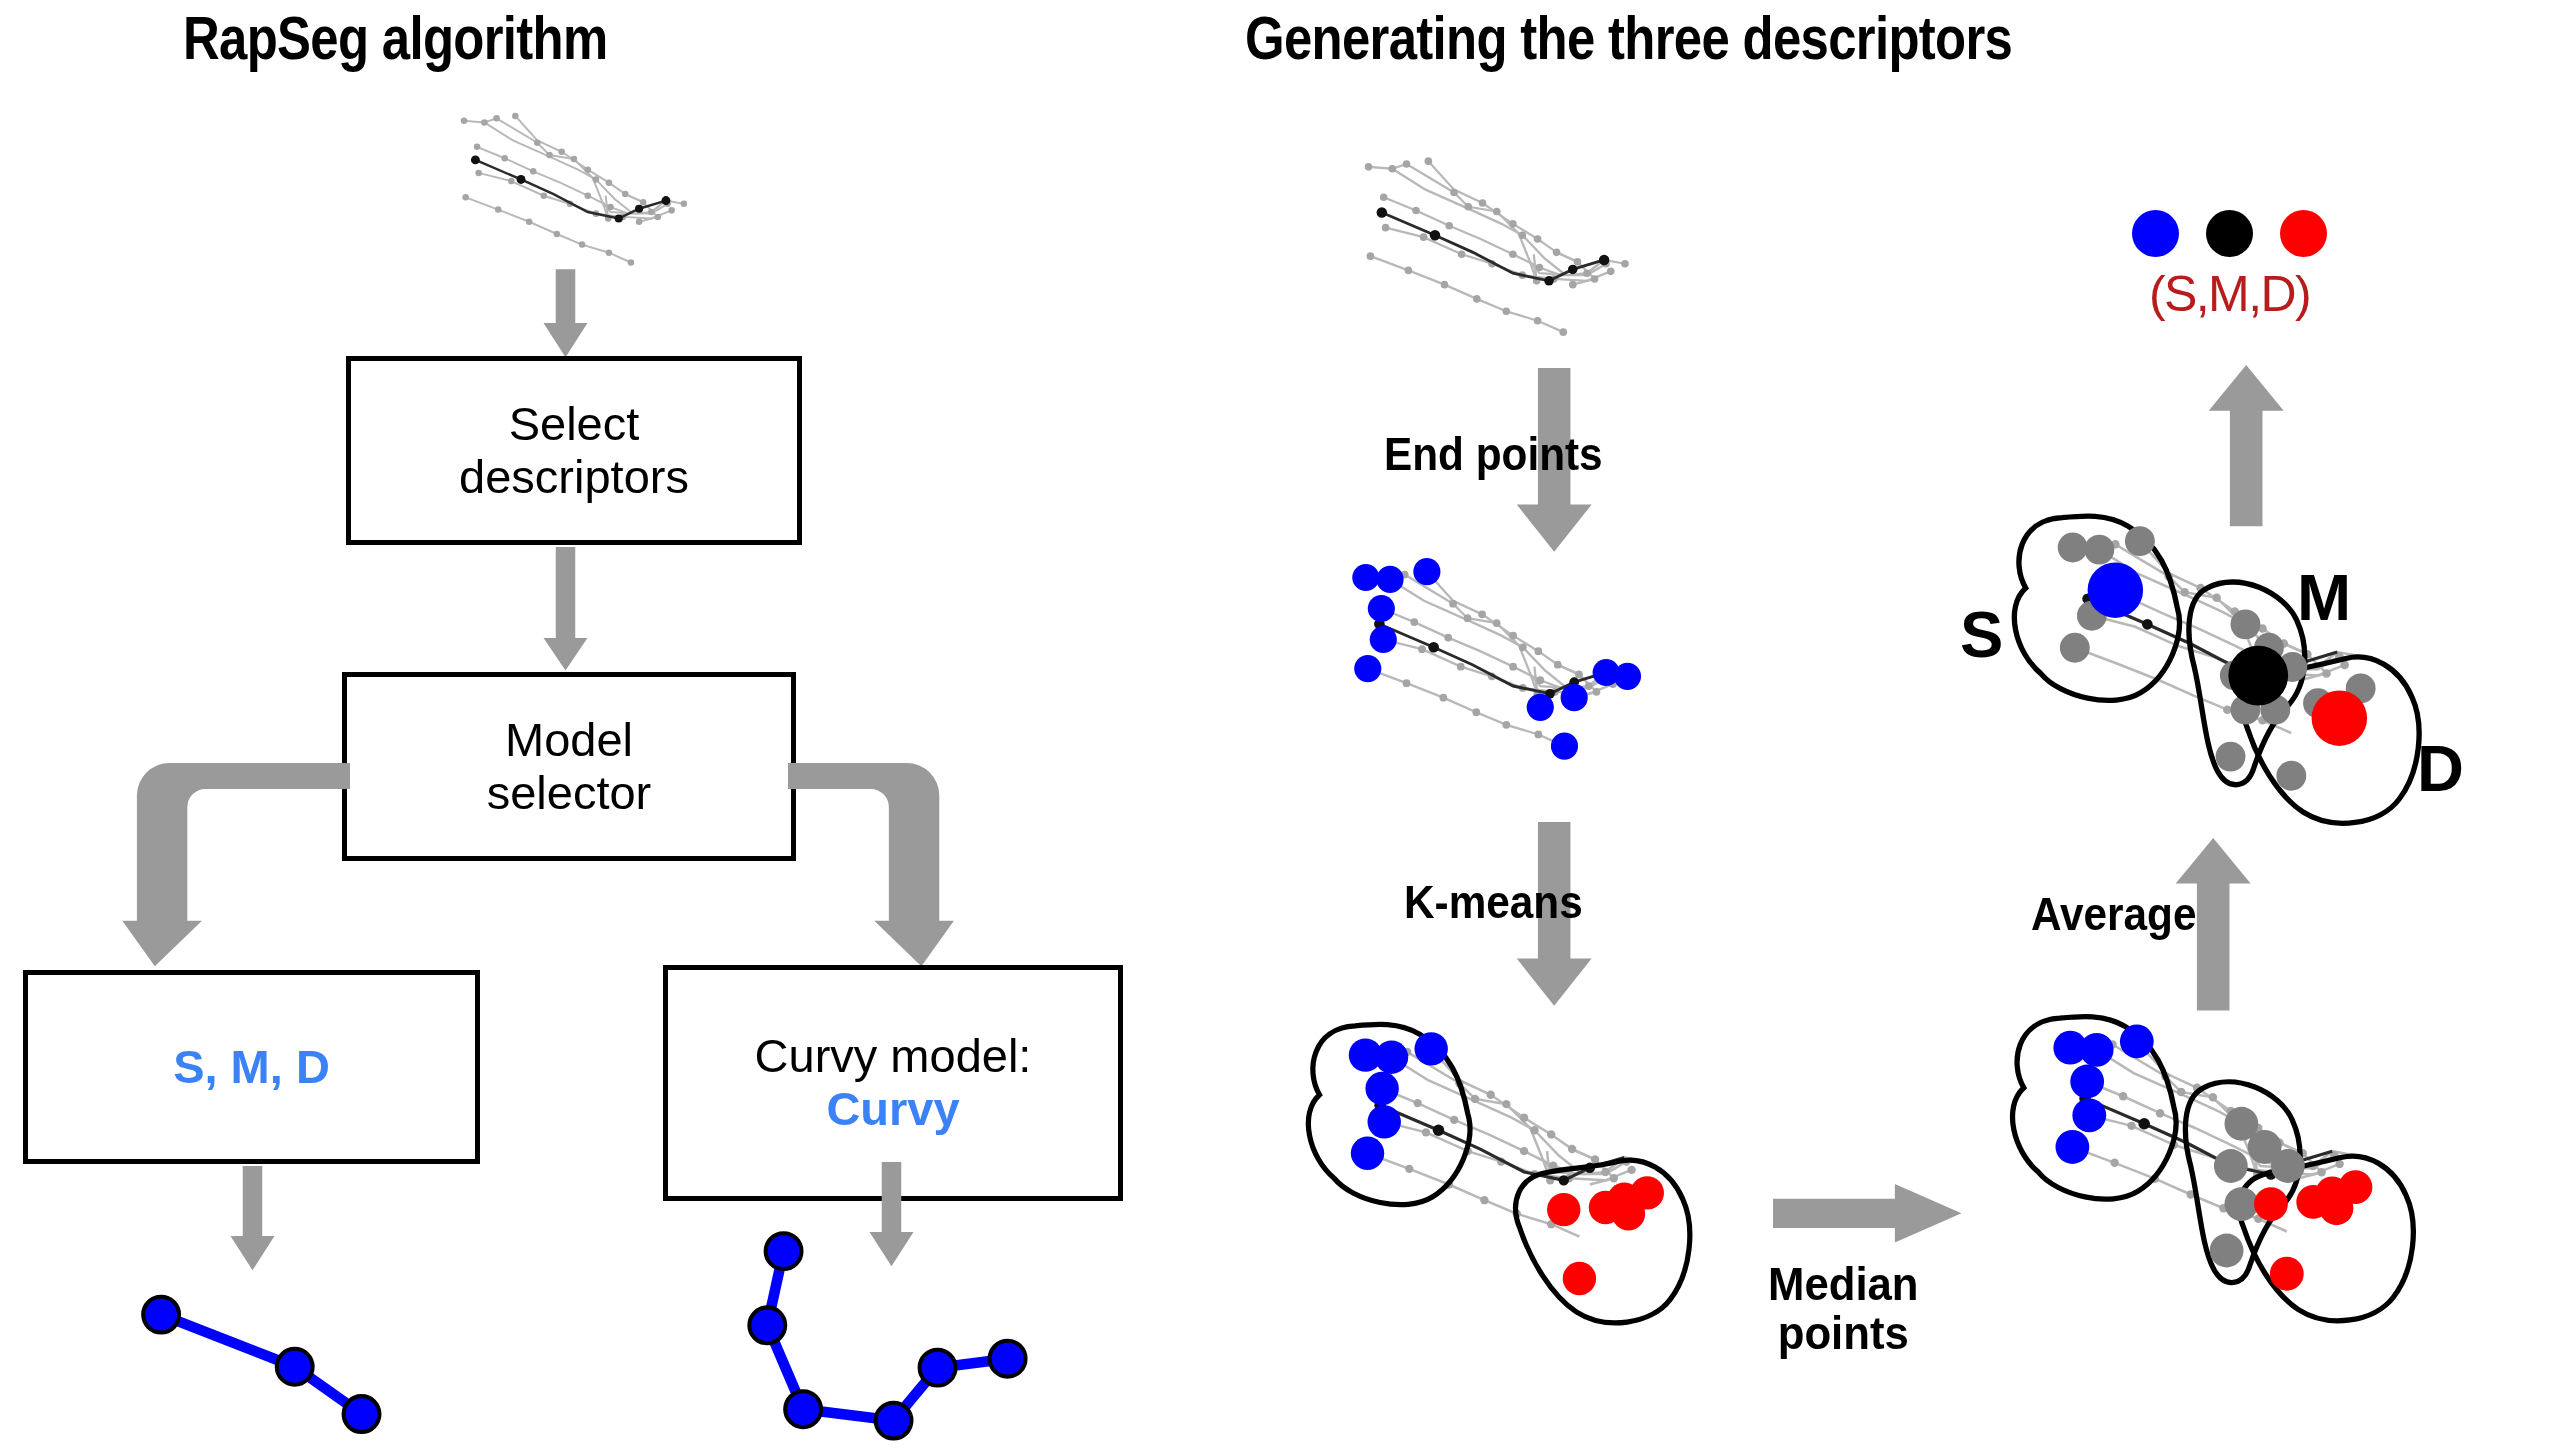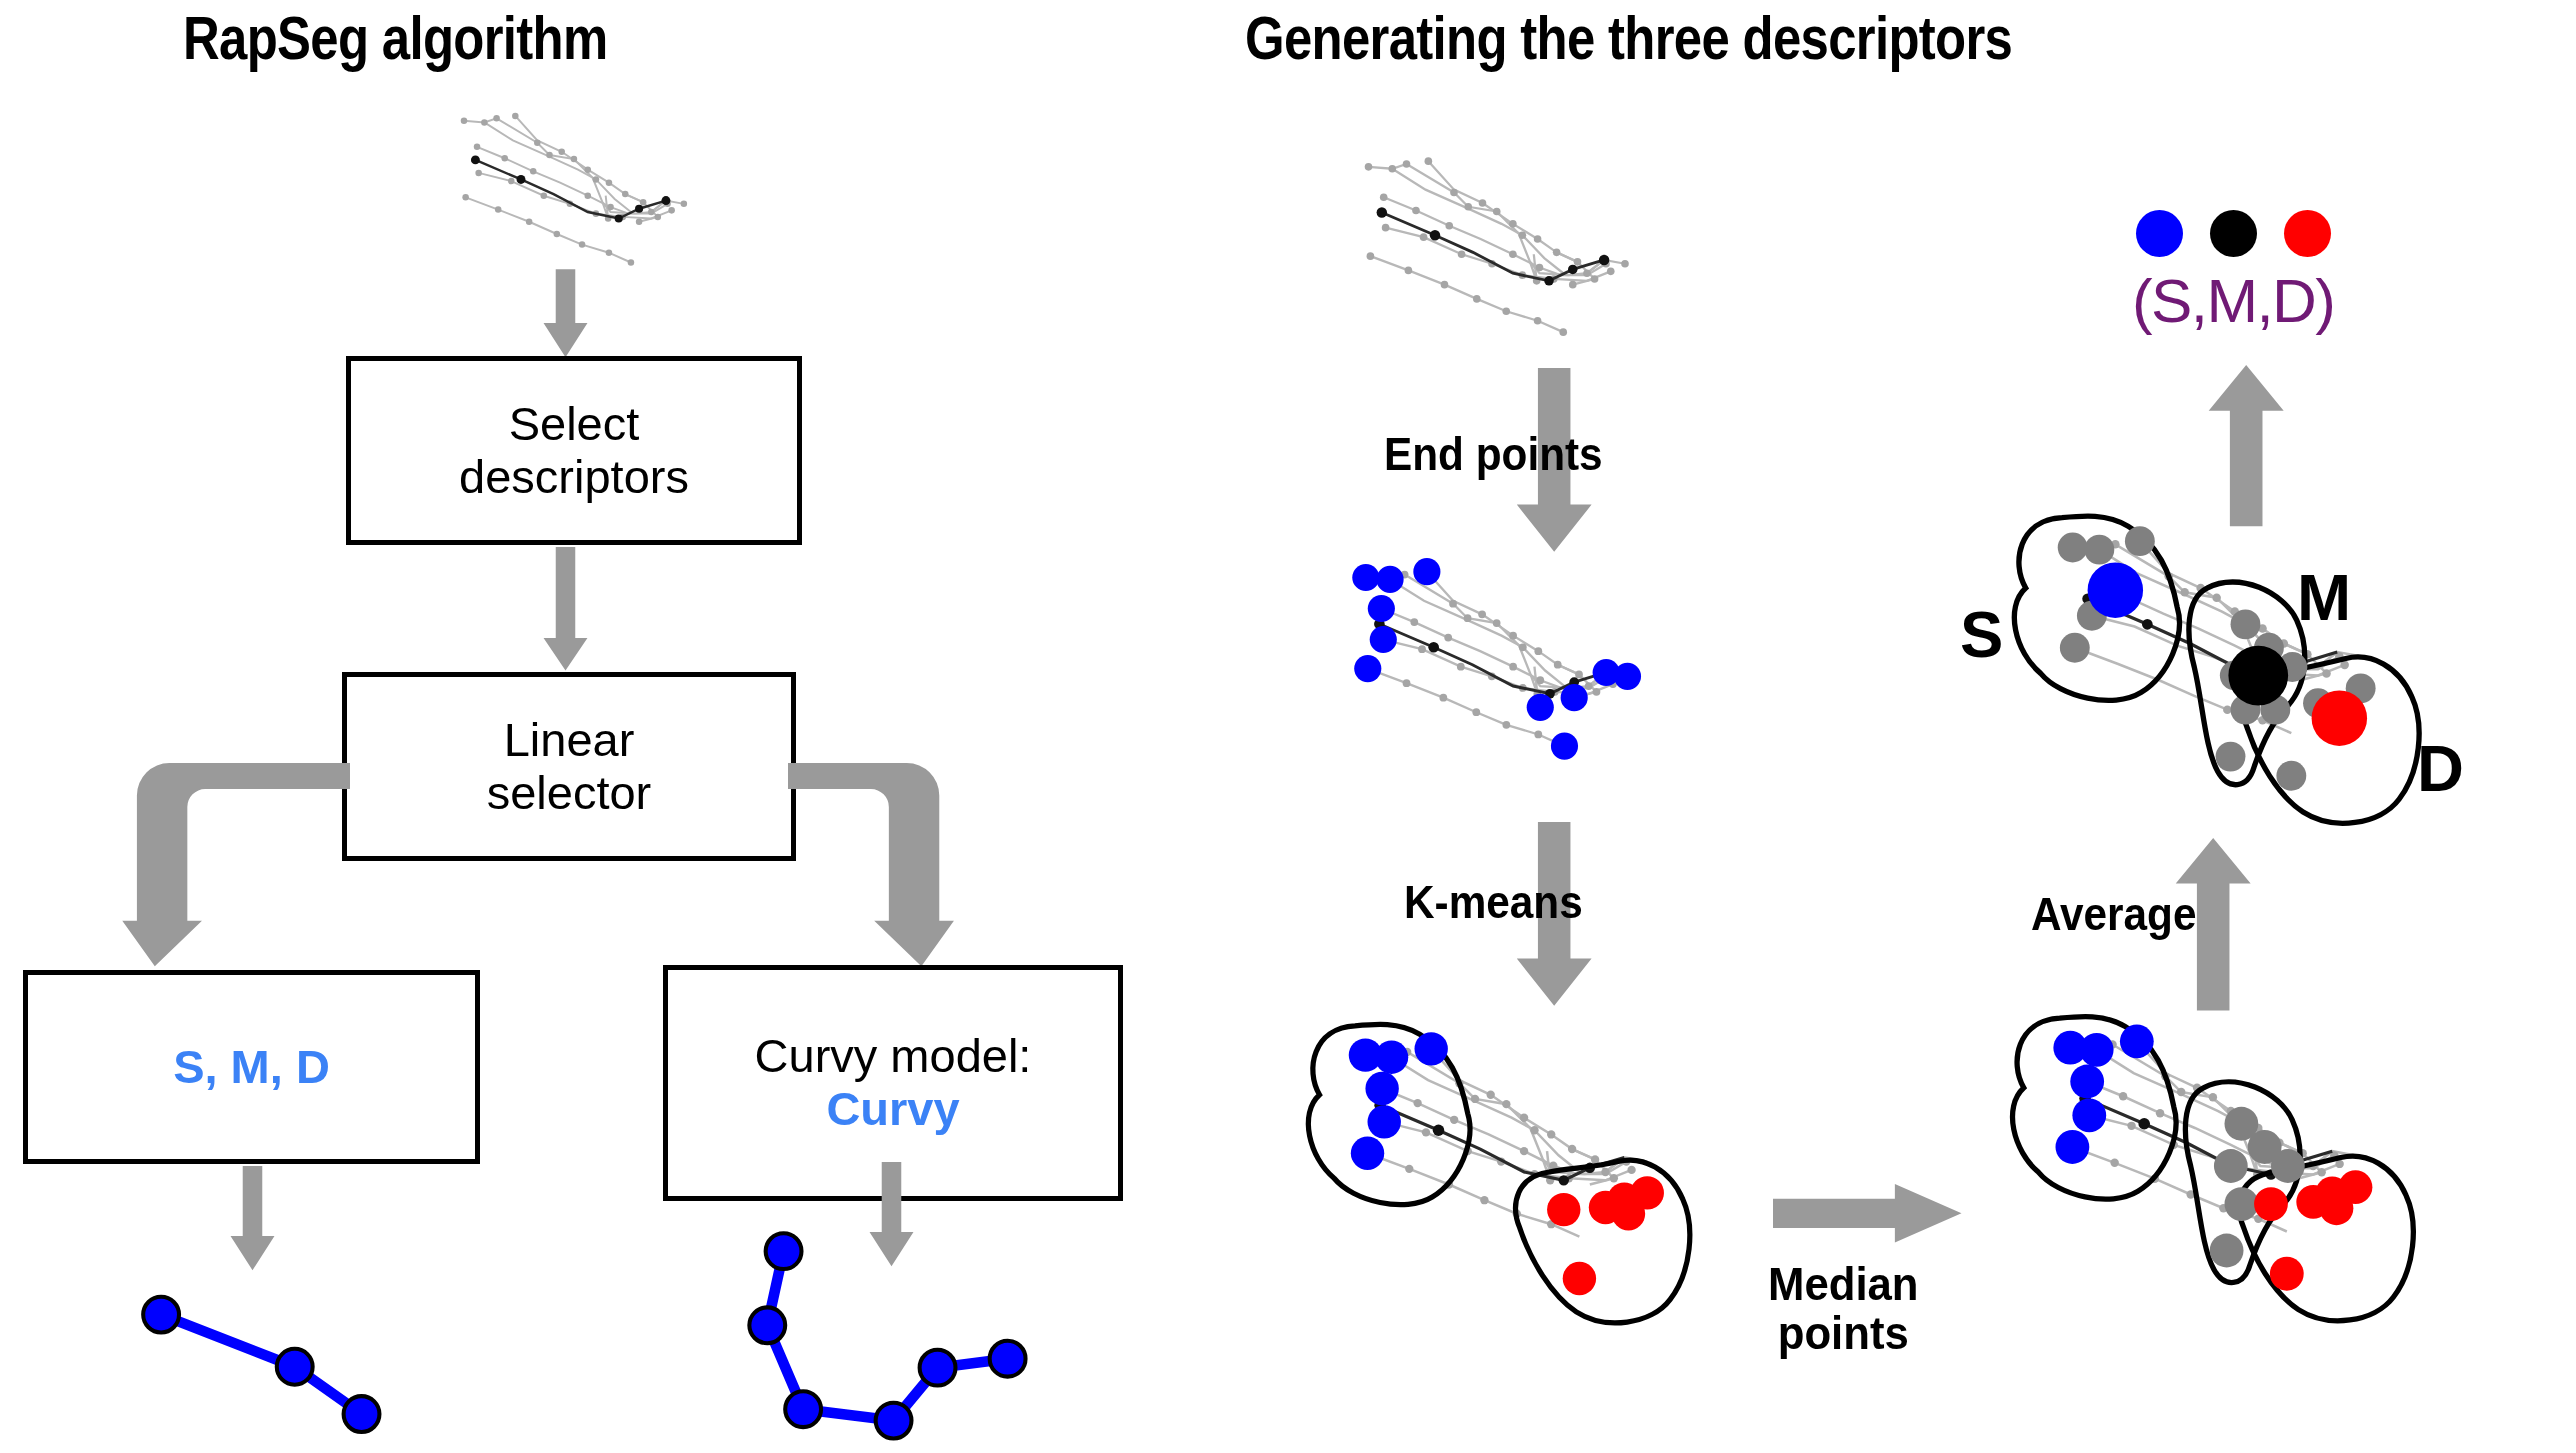--- a/index.html
+++ b/index.html
@@ -13,21 +13,21 @@
   #title-right{left:1245px;top:1.6px;font-size:62px;}
   .flowbox{border:5.7px solid #000;background:#fff;box-sizing:border-box;
            display:flex;flex-direction:column;align-items:center;
            justify-content:center;line-height:1.12;}
   .flowbox .ln{font-size:47px;color:#000;white-space:nowrap;}
   .flowbox .ln.blue{color:#3b82f6;font-weight:bold;}
   .steplab{font-weight:bold;font-size:46px;color:#000;white-space:nowrap;
            transform:scaleX(.92);transform-origin:left center;}
   .steplab.two{line-height:1.06;text-align:center;transform:scaleX(.95);}
   .smd-letter{font-weight:bold;font-size:65px;color:#000;}
-  .smd-text{font-size:62px;color:#701a75;white-space:nowrap;letter-spacing:-1.6px;}
+  .smd-text{font-size:50px;color:#b91c1c;white-space:nowrap;letter-spacing:-1.6px;}
   .dot{border-radius:50%;}
   svg{display:block;overflow:visible;}
 </style>
 </head>
 <body>
 
 <div class="abs title" id="title-left">RapSeg algorithm</div>
 <div class="abs title" id="title-right">Generating the three descriptors</div>
 
 <svg class="abs" style="left:407px;top:98px;" width="342" height="171" viewBox="0 0 420 210">
@@ -101,21 +101,21 @@
 <div class="abs flowbox" style="left:346px;top:356px;width:456px;height:189px;">
   <div class="ln">Select</div>
   <div class="ln">descriptors</div>
 </div>
 
 <svg class="abs" style="left:537px;top:547px;" width="57" height="126" viewBox="0 0 70 155">
   <path d="M23,0 h24 v112 h15 L35,152 L8,112 h15 Z" fill="#9a9a9a"></path>
 </svg>
 
 <div class="abs flowbox" style="left:342px;top:672px;width:454px;height:189px;">
-  <div class="ln">Linear</div>
+  <div class="ln">Model</div>
   <div class="ln">selector</div>
 </div>
 
 <svg class="abs" style="left:106px;top:737px;" width="244" height="244" viewBox="0 0 300 300">
   <path d="M300,32 H78 a40,40 0 0 0 -40,40 V226 h-18 L60,282 L118,226 h-18 V86 a22,22 0 0 1 22,-22 H300 Z" fill="#9a9a9a"></path>
 </svg>
 
 <svg class="abs" style="left:788px;top:737px;" width="244" height="244" viewBox="0 0 300 300">
   <path d="M0,32 H146 a40,40 0 0 1 40,40 V226 h18 L164,282 L106,226 h18 V86 a22,22 0 0 0 -22,-22 H0 Z" fill="#9a9a9a"></path>
 </svg>

